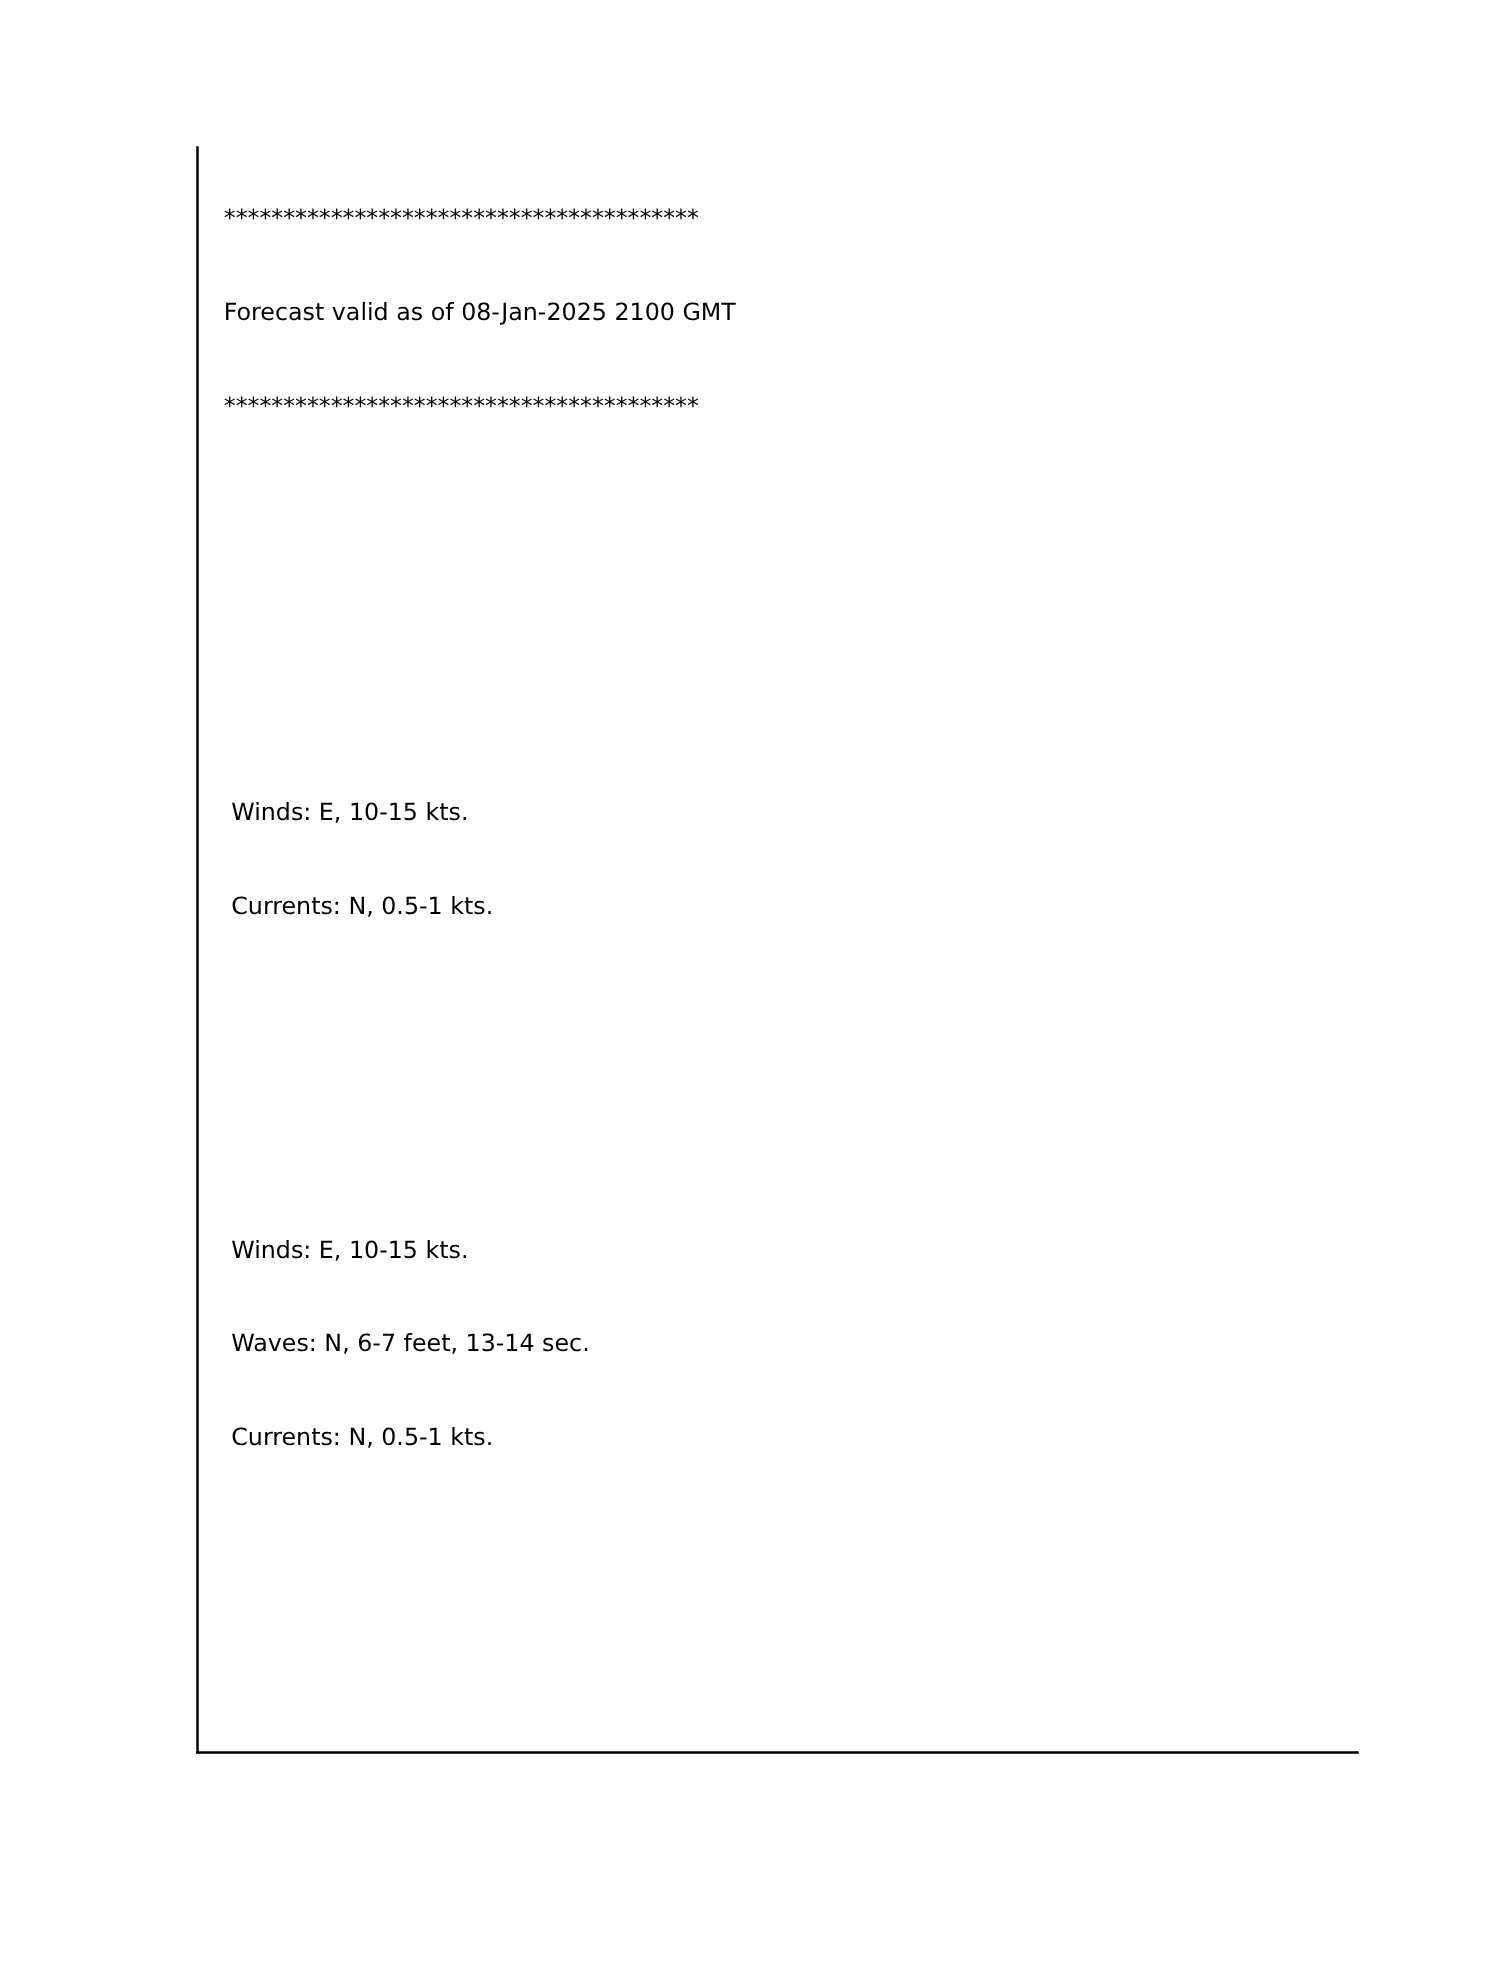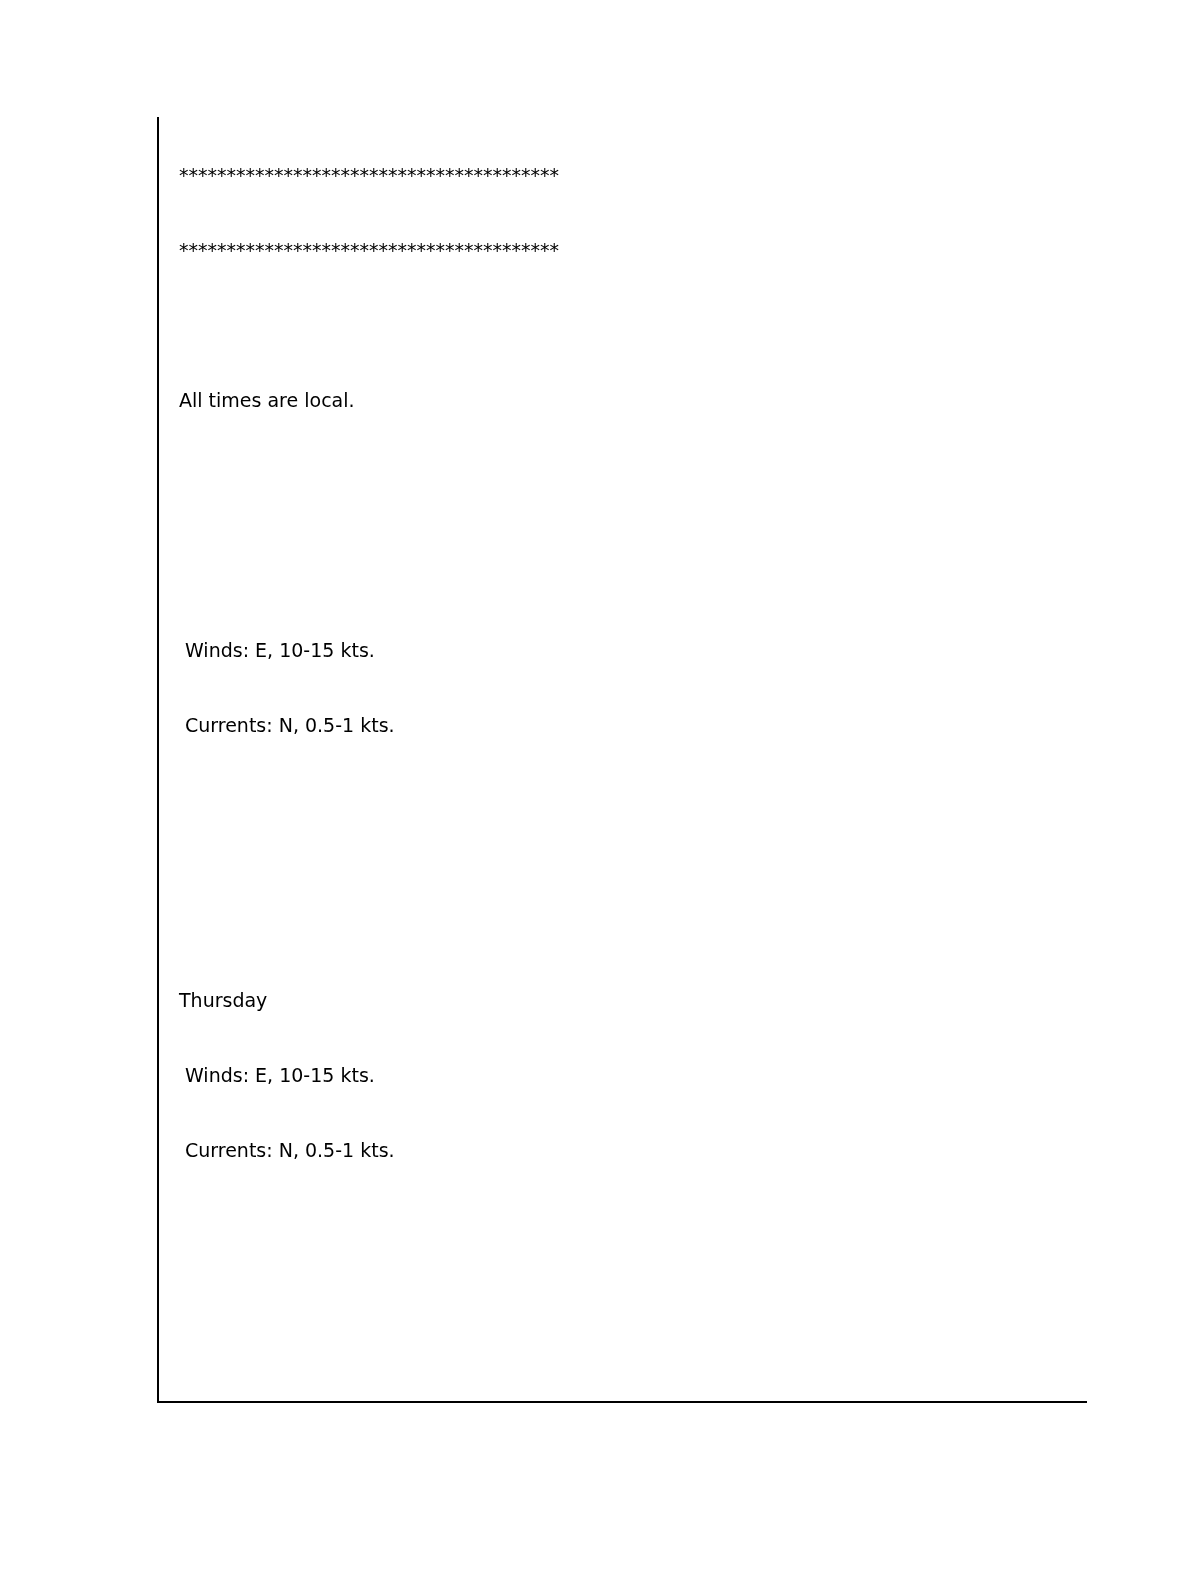--- a/index.html
+++ b/index.html
@@ -32,34 +32,34 @@
   .line { height: 25px; }
   .detail { padding-left: 6px; }
 </style>
 </head>
 <body>
 
 <div class="box-border"></div>
 
 <div class="content">
   <div class="line">****************************************</div>
+  <div class="line">Forecast valid as of 08-Jan-2025 2100 GMT</div>
   <div class="line">****************************************</div>
   <div class="line"></div>
-  <div class="line">All times are local.</div>
   <div id="forecast-sections">
   <div class="section">
     <div class="line"></div>
     <div class="line detail">Winds: E, 10-15 kts.</div>
     <div class="line detail">Currents: N, 0.5-1 kts.</div>
   </div>
 
   <div class="section">
     <div class="line"></div>
-    <div class="line">Thursday</div>
     <div class="line detail">Winds: E, 10-15 kts.</div>
+    <div class="line detail">Waves: N, 6-7 feet, 13-14 sec.</div>
     <div class="line detail">Currents: N, 0.5-1 kts.</div>
   </div>
 
   
 
   
 
   
 
   

